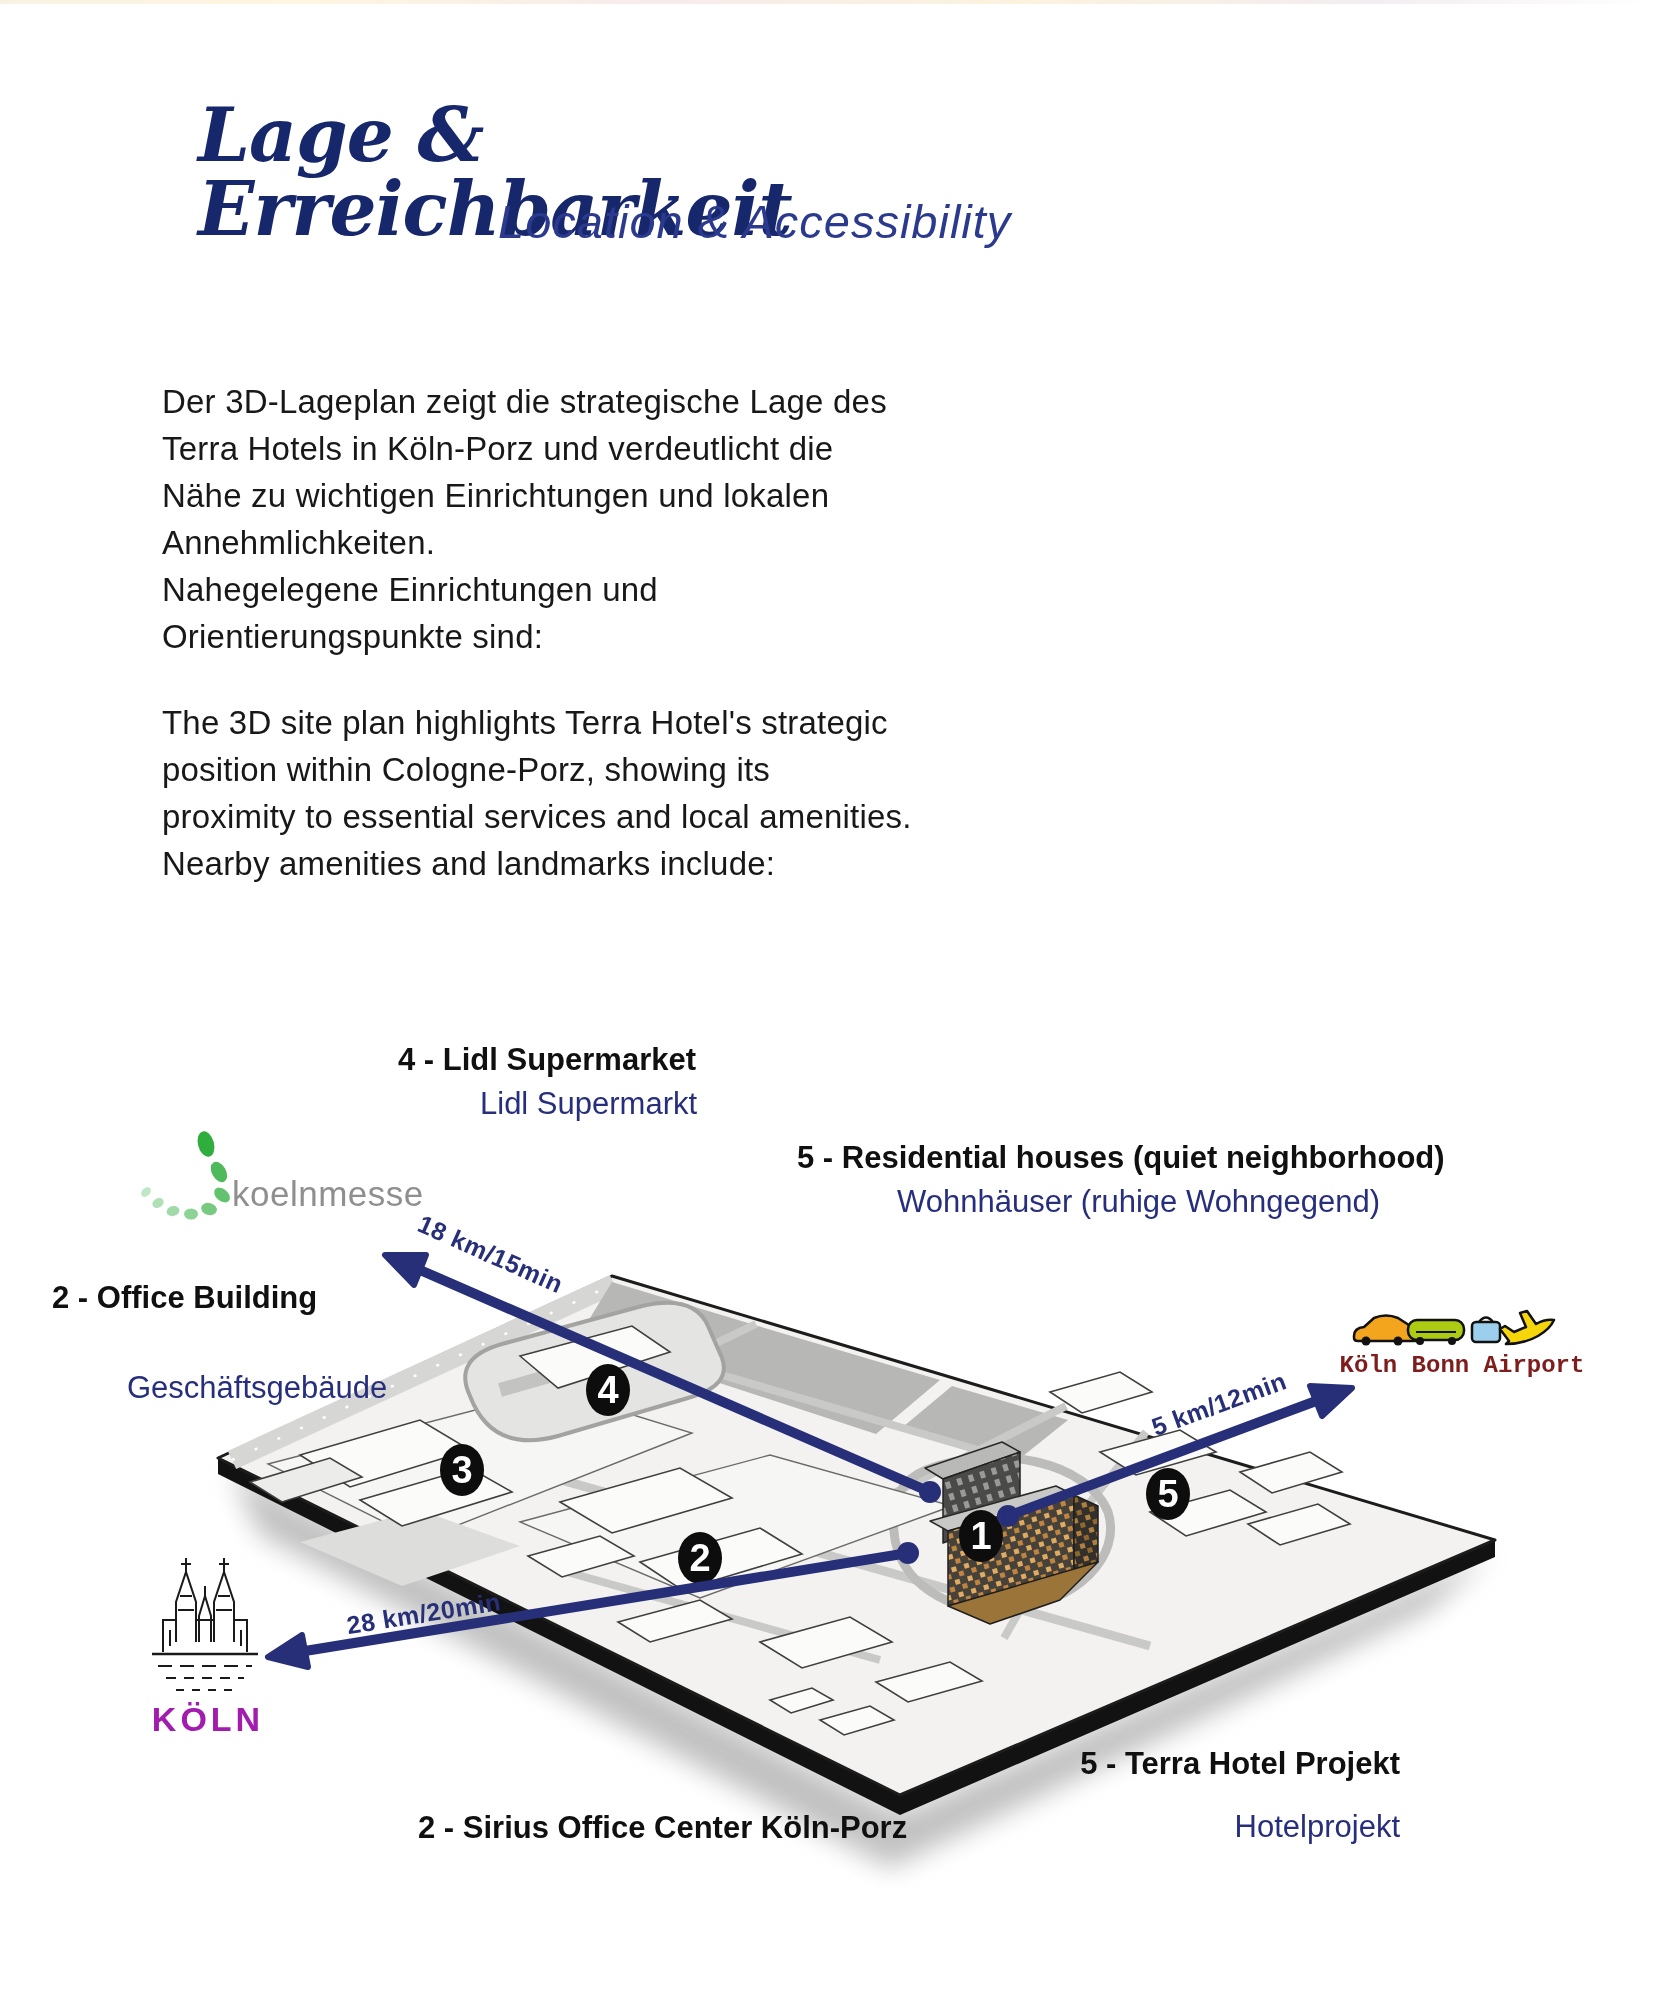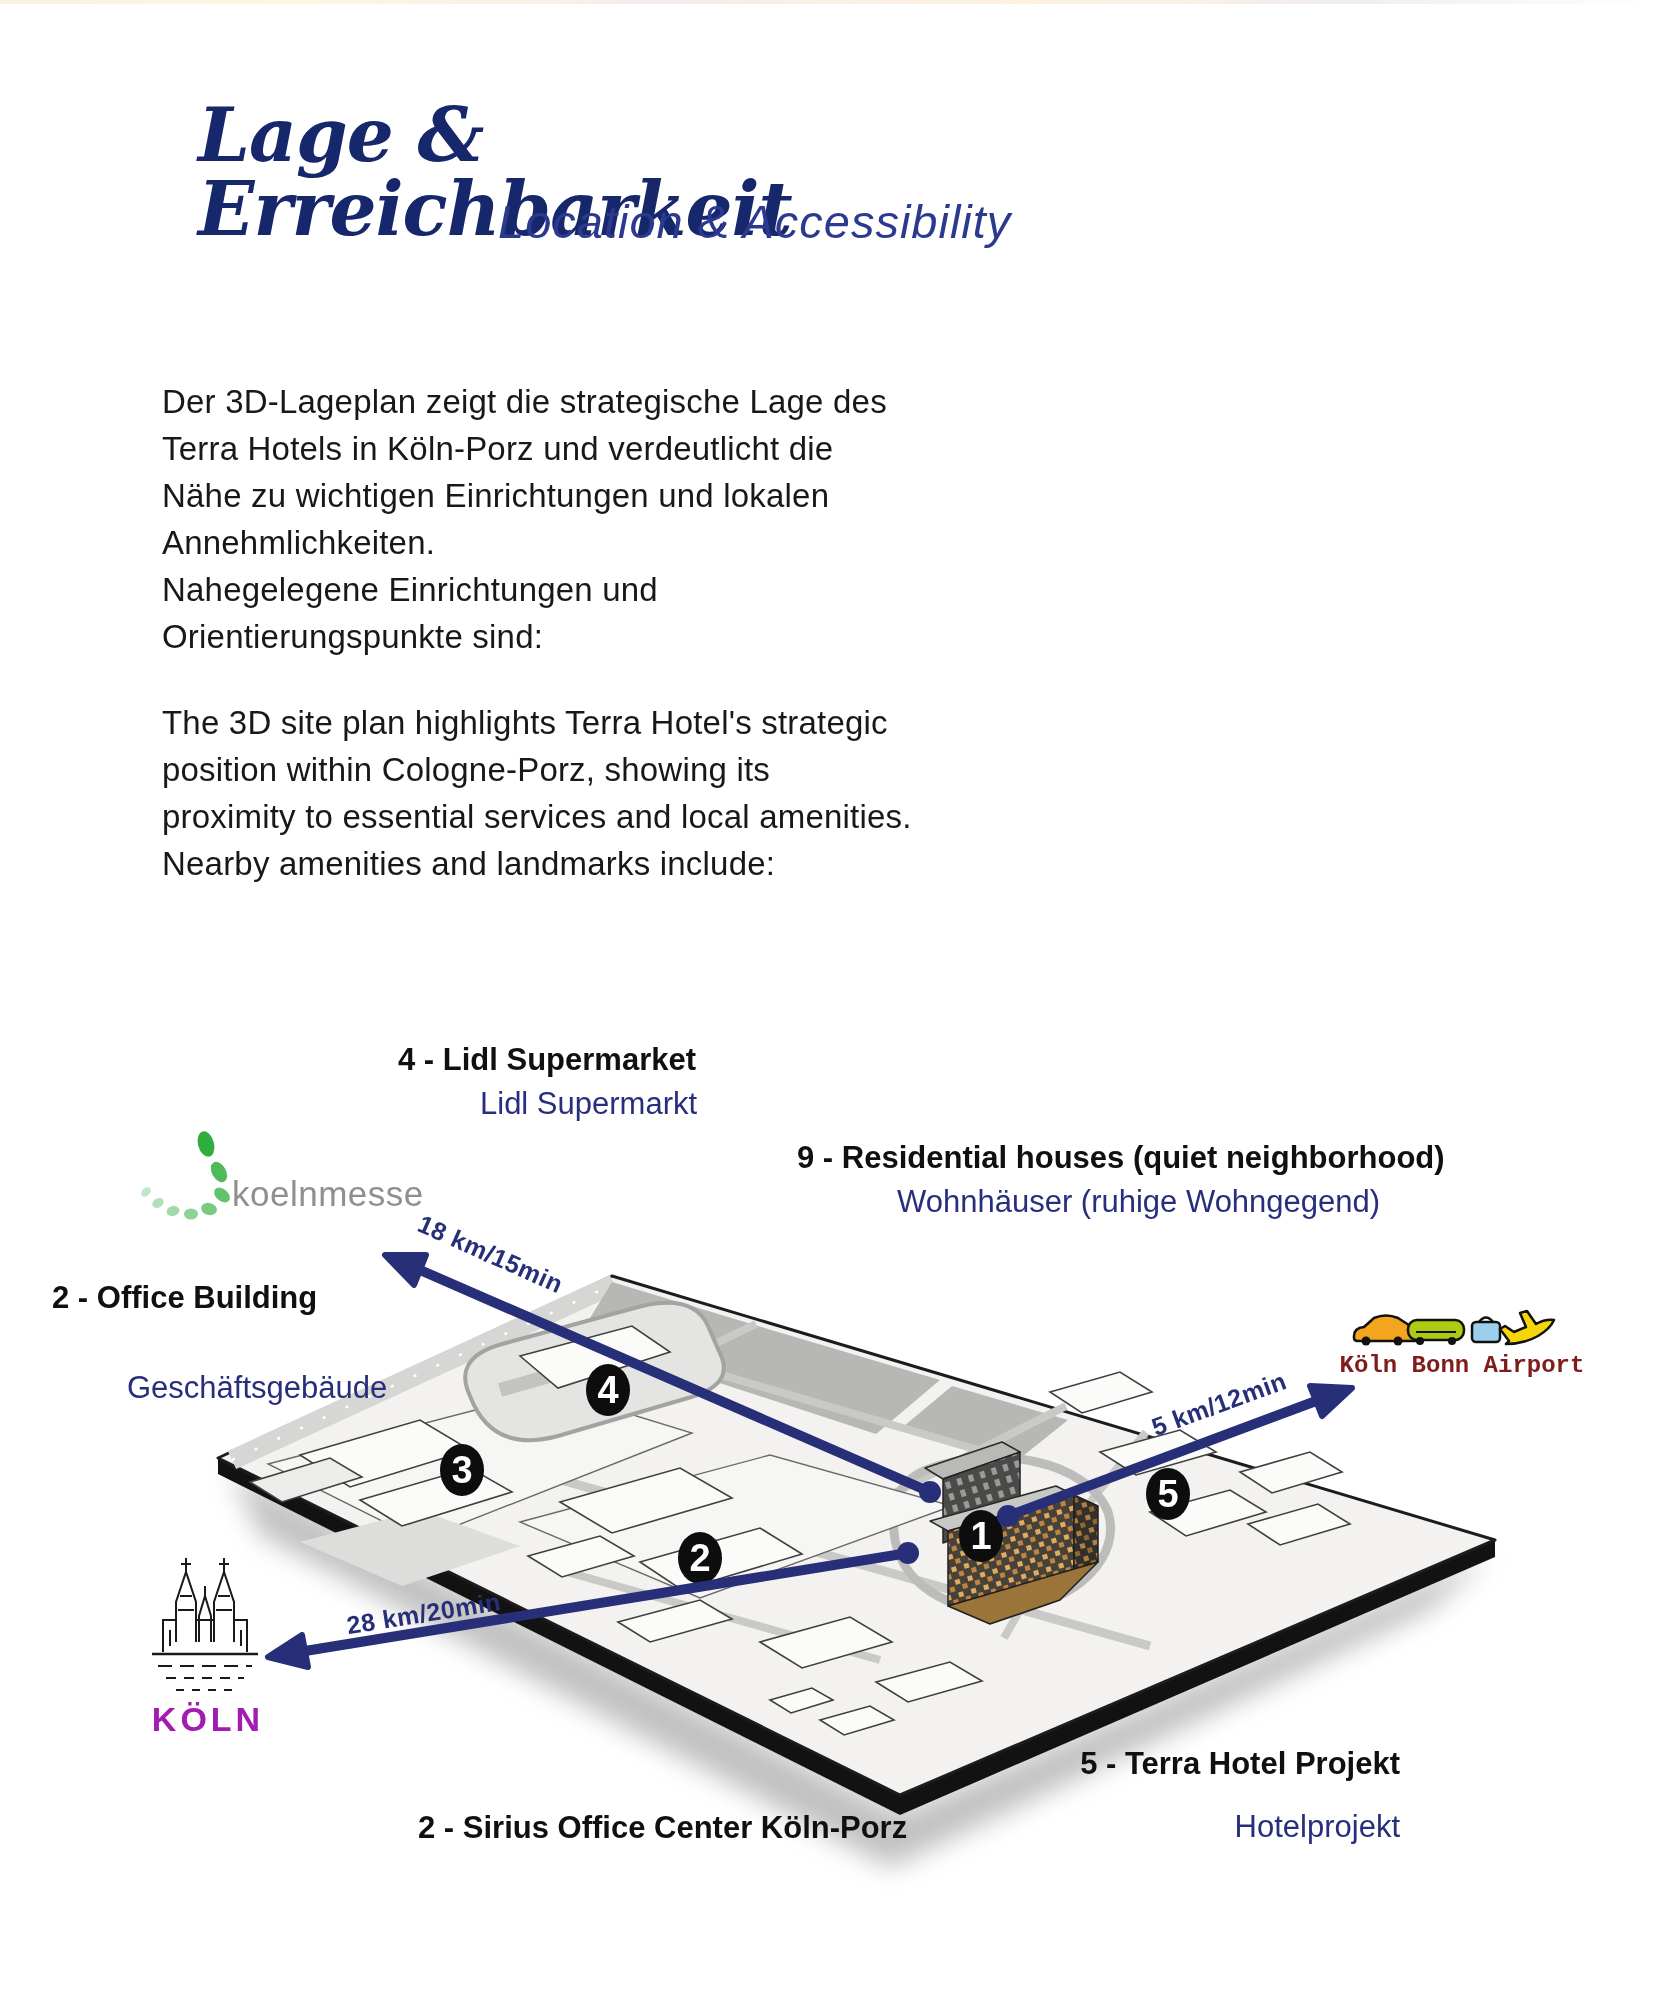--- a/index.html
+++ b/index.html
@@ -246,21 +246,21 @@
       </g>
       <g>
         <path d="M1506,1344 q18,0 32,-8 q12,-7 16,-16 q-9,-1 -18,4 l-9,-13 -7,2 6,14 -12,5 -9,-6 -5,3 9,12 Z" fill="#f6d60a"></path>
       </g>
     </g>
   </svg>
 
   <div id="lidl-en" class="abs lbl-en">4 - Lidl Supermarket</div>
   <div id="lidl-de" class="abs lbl-de">Lidl Supermarkt</div>
 
-  <div id="res-en" class="abs lbl-en">9 - Residential houses (quiet neighborhood)</div>
+  <div id="res-en" class="abs lbl-en">5 - Residential houses (quiet neighborhood)</div>
   <div id="res-de" class="abs lbl-de">Wohnhäuser (ruhige Wohngegend)</div>
 
   <div id="office-en" class="abs lbl-en">2 - Office Building</div>
   <div id="office-de" class="abs lbl-de">Geschäftsgebäude</div>
 
   <div id="terra-block" class="abs">
     <div class="lbl-en">5 - Terra Hotel Projekt</div>
     <div id="terra-de" class="lbl-de">Hotelprojekt</div>
   </div>
 

